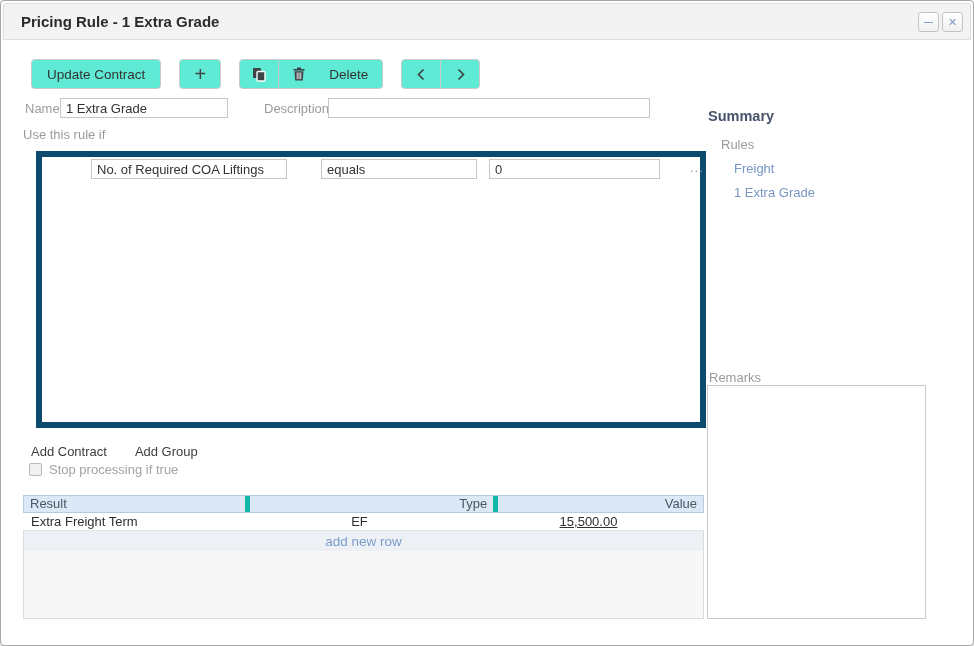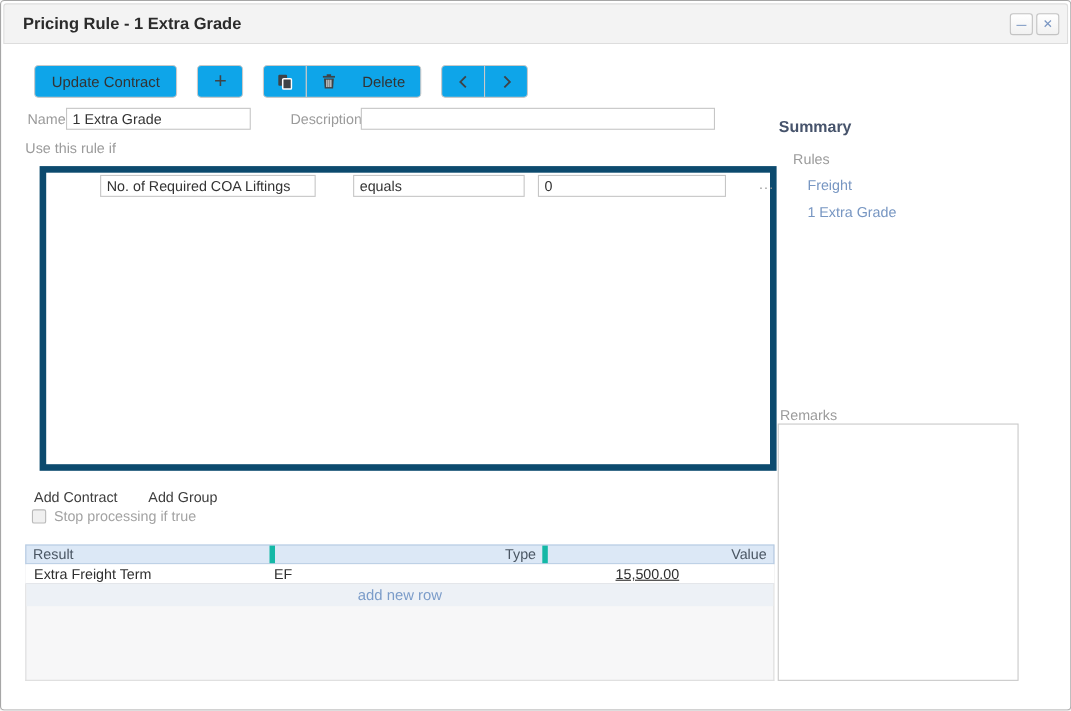--- a/index.html
+++ b/index.html
@@ -34,21 +34,21 @@
     width: 21px; height: 20px;
     background: linear-gradient(#ffffff, #f1f1f1);
     border: 1px solid #c3c3c3; border-radius: 3px;
     color: #7b97c3; font-size: 11px; font-weight: bold;
     display: flex; align-items: center; justify-content: center;
     cursor: pointer; line-height: 1;
   }
   
   .toolbar { position: absolute; left: 30px; top: 58px; display: flex; gap: 18px; align-items: center; }
   .btn {
-    height: 30px; background: #0ea5e9;
+    height: 30px; background: #5eead4;
     border: 1px solid #c9c9c9; border-radius: 4px;
     font-family: inherit; font-size: 13.5px; color: #333;
     display: flex; align-items: center; justify-content: center;
     padding: 0 15px; cursor: pointer; white-space: nowrap;
   }
   .btn-plus { width: 42px; font-size: 20px; font-weight: 300; color: #3e4347; padding: 0; }
   .btn-group { display: flex; }
   .btn-group .btn { border-radius: 0; margin-left: -1px; gap: 24px; }
   .btn-group .btn:first-child { border-radius: 4px 0 0 4px; margin-left: 0; }
   .btn-group .btn:last-child { border-radius: 0 4px 4px 0; }
@@ -88,21 +88,21 @@
     display: flex; background: #dce8f6; border: 1px solid #b7cbe3; }
   .tbl-header .th { font-size: 13px; color: #4a5663; line-height: 16px; padding: 0 6px; border-right: 5px solid #14b8a6; }
   .tbl-header .th:last-child { border-right: none; }
   .th-result { width: 226px; text-align: left; }
   .th-type   { width: 249px; text-align: right; }
   .th-value  { width: 205px; text-align: right; }
   .tbl-row { position: absolute; left: -1px; top: 18px; width: 681px; height: 18px;
     display: flex; background: #fff; border-bottom: 1px solid #e4e6ea; }
   .tbl-row .td { font-size: 13px; color: #2f2f2f; line-height: 17px; }
   .td-result { width: 226px; padding-left: 8px; text-align: left; }
-  .td-type   { width: 249px; padding-right: 28px; text-align: left; }
+  .td-type   { width: 249px; padding-right: 28px; text-align: center; }
   .td-value  { width: 206px; padding-right: 25px; text-align: center; text-decoration: underline; }
   .add-row-band { position: absolute; left: 0; top: 36px; width: 679px; height: 20px;
     background: #edf1f6; text-align: center; line-height: 19px; }
   .add-row-link { color: #7b9cc9; font-size: 13.5px; cursor: pointer; }
   
   .summary-title { position: absolute; left: 707px; top: 107px; font-size: 14.5px; font-weight: bold; color: #46536b; }
   .rules-label { position: absolute; left: 720px; top: 136px; color: #9b9b9b; font-size: 13px; }
   .rule-link { position: absolute; left: 733px; color: #7796c2; font-size: 13px; cursor: pointer; }
   .rule-link-1 { top: 160px; }
   .rule-link-2 { top: 184px; }

